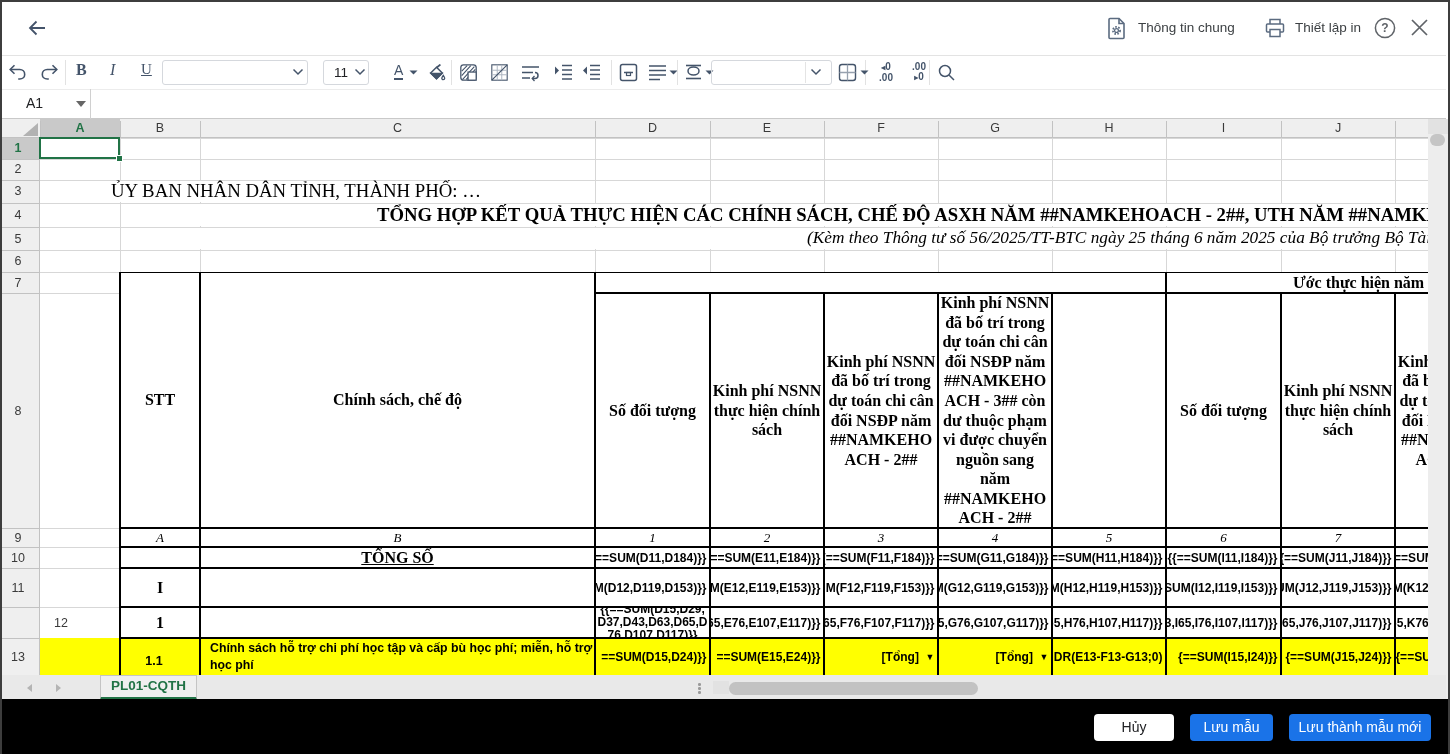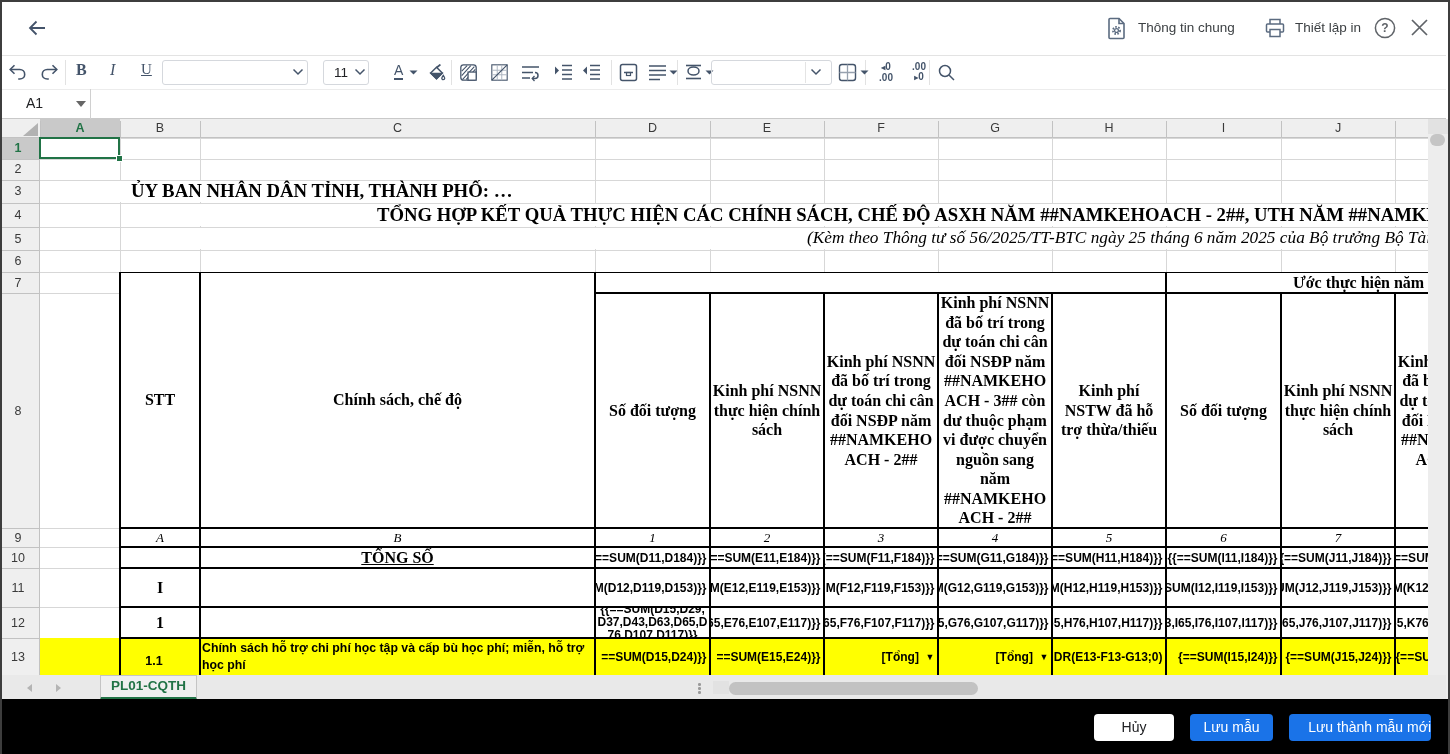--- a/index.html
+++ b/index.html
@@ -196,21 +196,21 @@
     <div class="rlab" style="top:39.5px;height:21px;">2</div>
     <div class="rlab" style="top:60.5px;height:23px;">3</div>
     <div class="rlab" style="top:83.5px;height:24.5px;">4</div>
     <div class="rlab" style="top:108px;height:23px;">5</div>
     <div class="rlab" style="top:131px;height:22px;">6</div>
     <div class="rlab" style="top:153px;height:21px;">7</div>
     <div class="rlab" style="top:174px;height:235px;">8</div>
     <div class="rlab" style="top:409px;height:19px;">9</div>
     <div class="rlab" style="top:428px;height:21px;">10</div>
     <div class="rlab" style="top:449px;height:39px;">11</div>
-    <div class="rlab" style="top:488px;height:31px;">12</div>
+    <div class="rlab" style="top:488px;height:31px;padding-left:43px;">12</div>
     <div class="rlab" style="top:519px;height:37px;">13</div>
     <div class="rowsep" style="top:39.5px;"></div>
       <div class="rowsep" style="top:60.5px;"></div>
       <div class="rowsep" style="top:83.5px;"></div>
       <div class="rowsep" style="top:108px;"></div>
       <div class="rowsep" style="top:131px;"></div>
       <div class="rowsep" style="top:153px;"></div>
       <div class="rowsep" style="top:174px;"></div>
       <div class="rowsep" style="top:409px;"></div>
       <div class="rowsep" style="top:428px;"></div>
@@ -240,21 +240,21 @@
     <div class="hl" style="left:40px;top:409px;width:80px;"></div>
     <div class="hl" style="left:40px;top:428px;width:80px;"></div>
     <div class="hl" style="left:40px;top:449px;width:80px;"></div>
     <div class="hl" style="left:40px;top:488px;width:80px;"></div>
     <div class="hl" style="left:40px;top:519px;width:80px;"></div>
 
     <div class="abs" style="left:120px;top:61.5px;width:385px;height:21px;background:#fff;"></div>
     <div class="abs" style="left:200px;top:84.5px;width:1228px;height:22.5px;background:#fff;"></div>
     <div class="abs" style="left:200px;top:109px;width:1228px;height:21px;background:#fff;"></div>
 
-    <div class="abs ser" style="left:131px;top:61px;font-size:18.8px;font-weight:bold;color:#000;white-space:nowrap;">ỦY BAN NHÂN DÂN TỈNH, THÀNH PHỐ: …</div>
+    <div class="abs ser" style="left:111px;top:61px;font-size:18.8px;font-weight:normal;color:#000;white-space:nowrap;">ỦY BAN NHÂN DÂN TỈNH, THÀNH PHỐ: …</div>
     <div class="abs" style="left:200px;top:84px;width:1228px;height:24px;overflow:hidden;">
       <div class="abs ser" style="left:177px;top:1px;font-size:18.7px;font-weight:bold;color:#000;white-space:nowrap;">TỔNG HỢP KẾT QUẢ THỰC HIỆN CÁC CHÍNH SÁCH, CHẾ ĐỘ ASXH NĂM ##NAMKEHOACH - 2##, UTH NĂM ##NAMKEHOACH - 1##</div>
     </div>
     <div class="abs" style="left:200px;top:108px;width:1228px;height:22px;overflow:hidden;">
       <div class="abs ser" style="left:607px;top:1px;font-size:17.3px;font-style:italic;color:#000;white-space:nowrap;">(Kèm theo Thông tư số 56/2025/TT-BTC ngày 25 tháng 6 năm 2025 của Bộ trưởng Bộ Tài chính)</div>
     </div>
 
     <div class="abs" style="left:39px;top:17.5px;width:81px;height:22px;border:2px solid #217346;box-sizing:border-box;background:#fff;"></div>
     <div class="abs" style="left:116px;top:36px;width:7px;height:7px;background:#217346;border:1px solid #fff;box-sizing:border-box;"></div>
 
@@ -264,21 +264,20 @@
       <div class="th" style="left:127px;top:0;width:400px;height:21px;justify-content:flex-start;">Ước thực hiện năm ##NAMKEHOACH - 1##</div>
     </div>
 
     <div class="th" style="left:120px;top:153px;width:80px;height:256px;">STT</div>
     <div class="th" style="left:200px;top:153px;width:395px;height:256px;">Chính sách, chế độ</div>
 
     <div class="th" style="left:595px;top:174px;width:115px;height:235px;">Số đối tượng</div>
     <div class="th" style="left:710px;top:174px;width:114px;height:235px;">Kinh phí NSNN<br>thực hiện chính<br>sách</div>
     <div class="th" style="left:824px;top:174px;width:114px;height:235px;">Kinh phí NSNN<br>đã bố trí trong<br>dự toán chi cân<br>đối NSĐP năm<br>##NAMKEHO<br>ACH - 2##</div>
     <div class="th" style="left:938px;top:174px;width:114px;height:235px;line-height:19.55px;">Kinh phí NSNN<br>đã bố trí trong<br>dự toán chi cân<br>đối NSĐP năm<br>##NAMKEHO<br>ACH - 3## còn<br>dư thuộc phạm<br>vi được chuyển<br>nguồn sang<br>năm<br>##NAMKEHO<br>ACH - 2##</div>
-    <div class="th" style="left:1052px;top:174px;width:114px;height:235px;">Kinh phí<br>NSTW đã hỗ<br>trợ thừa/thiếu</div>
     <div class="th" style="left:1166px;top:174px;width:115px;height:235px;">Số đối tượng</div>
     <div class="th" style="left:1281px;top:174px;width:114px;height:235px;">Kinh phí NSNN<br>thực hiện chính<br>sách</div>
     <div class="abs" style="left:1395px;top:174px;width:33px;height:235px;overflow:hidden;">
       <div class="th" style="left:0;top:0;width:114px;height:235px;">Kinh phí NSNN<br>đã bố trí trong<br>dự toán chi cân<br>đối NSĐP năm<br>##NAMKEHO<br>ACH - 2##</div>
     </div>
 
     <div class="cellc ser" style="left:120px;top:409px;width:80px;height:19px;font-size:13px;font-style:italic;">A</div>
     <div class="cellc ser" style="left:200px;top:409px;width:395px;height:19px;font-size:13px;font-style:italic;">B</div>
     <div class="cellc ser" style="left:595px;top:409px;width:115px;height:19px;font-size:13px;font-style:italic;">1</div>
     <div class="cellc ser" style="left:710px;top:409px;width:114px;height:19px;font-size:13px;font-style:italic;">2</div>
@@ -318,21 +317,21 @@
     <div class="fml" style="left:824.5px;top:488px;width:113px;height:31px;">{{==SUM(F15,F29,F37,F43,F63,F65,F76,F107,F117)}}</div>
     <div class="fml" style="left:938.5px;top:488px;width:113px;height:31px;">{{==SUM(G15,G29,G37,G43,G63,G65,G76,G107,G117)}}</div>
     <div class="fml" style="left:1052.5px;top:488px;width:113px;height:31px;">{{==SUM(H15,H29,H37,H43,H63,H65,H76,H107,H117)}}</div>
     <div class="fml" style="left:1166.5px;top:488px;width:114px;height:31px;">{{==SUM(I15,I29,I37,I43,I63,I65,I76,I107,I117)}}</div>
     <div class="fml" style="left:1281.5px;top:488px;width:113px;height:31px;">{{==SUM(J15,J29,J37,J43,J63,J65,J76,J107,J117)}}</div>
     <div class="abs" style="left:1395.5px;top:488px;width:33px;height:31px;overflow:hidden;">
         <div class="fml" style="left:0;top:0;width:113px;height:31px;">{{==SUM(K15,K29,K37,K43,K63,K65,K76,K107,K117)}}</div>
       </div>
 
     <div class="cellc" style="left:120px;top:523px;width:68px;height:37px;font-size:12.5px;font-weight:bold;">1.1</div>
-    <div class="abs" style="left:202px;top:521px;width:392px;height:35px;font-size:12.3px;font-weight:bold;line-height:17px;overflow:hidden;">Chính sách hỗ trợ chi phí học tập và cấp bù học phí; miễn, hỗ trợ học phí</div>
+    <div class="abs" style="left:202px;top:521px;width:392px;height:35px;font-size:12.3px;font-weight:bold;line-height:17px;overflow:hidden;padding-left:8px;">Chính sách hỗ trợ chi phí học tập và cấp bù học phí; miễn, hỗ trợ học phí</div>
     <div class="fml" style="left:595.5px;top:519px;width:114px;height:37px;">==SUM(D15,D24)}}</div>
     <div class="fml" style="left:710.5px;top:519px;width:113px;height:37px;">==SUM(E15,E24)}}</div>
     <div class="fml" style="left:824.5px;top:519px;width:113px;height:37px;">[Tổng]&nbsp;&nbsp;<span style="font-size:9px;">▼</span></div>
     <div class="fml" style="left:938.5px;top:519px;width:113px;height:37px;">[Tổng]&nbsp;&nbsp;<span style="font-size:9px;">▼</span></div>
     <div class="fml" style="left:1052.5px;top:519px;width:113px;height:37px;">DR(E13-F13-G13;0)</div>
     <div class="fml" style="left:1166.5px;top:519px;width:114px;height:37px;">{==SUM(I15,I24)}}</div>
     <div class="fml" style="left:1281.5px;top:519px;width:113px;height:37px;">{==SUM(J15,J24)}}</div>
     <div class="abs" style="left:1395.5px;top:519px;width:33px;height:37px;overflow:hidden;">
         <div class="fml" style="left:0;top:0;width:113px;height:37px;">{{==SUM(K15,K24)}}</div>
       </div>
@@ -366,15 +365,15 @@
   <div class="abs" style="left:100px;top:675px;width:97px;height:25px;background:#efefef;border:1px solid #c4c4c4;border-bottom:3px solid #217346;box-sizing:border-box;text-align:center;font-size:13.5px;font-weight:bold;color:#217346;line-height:20px;">PL01-CQTH</div>
   <div class="abs" style="left:698px;top:683px;width:2.5px;height:2.5px;border-radius:50%;background:#9a9a9a;"></div>
   <div class="abs" style="left:698px;top:687px;width:2.5px;height:2.5px;border-radius:50%;background:#9a9a9a;"></div>
   <div class="abs" style="left:698px;top:691px;width:2.5px;height:2.5px;border-radius:50%;background:#9a9a9a;"></div>
   <div class="abs" style="left:713px;top:681px;width:16px;height:13px;background:#e2e2e2;"></div>
   <div class="abs" style="left:729px;top:682px;width:249px;height:13px;background:#c2c2c2;border-radius:6.5px;"></div>
 
   <div class="abs" style="left:0;top:699px;width:1450px;height:55px;background:#000;"></div>
   <div class="abs" style="left:1094px;top:714px;width:80px;height:27px;background:#fff;border-radius:4px;text-align:center;line-height:27px;font-size:14px;color:#202124;">Hủy</div>
   <div class="abs" style="left:1190px;top:714px;width:83px;height:27px;background:#1a73e8;border-radius:4px;text-align:center;line-height:27px;font-size:14px;color:#fff;">Lưu mẫu</div>
-  <div class="abs" style="left:1289px;top:714px;width:142px;height:27px;background:#1a73e8;border-radius:4px;text-align:right;line-height:27px;font-size:14px;color:#fff;">Lưu thành mẫu mới</div>
+  <div class="abs" style="left:1289px;top:714px;width:142px;height:27px;background:#1a73e8;border-radius:4px;text-align:center;line-height:27px;font-size:14px;color:#fff;">Lưu thành mẫu mới</div>
 
 </div>
 
 </body></html>

